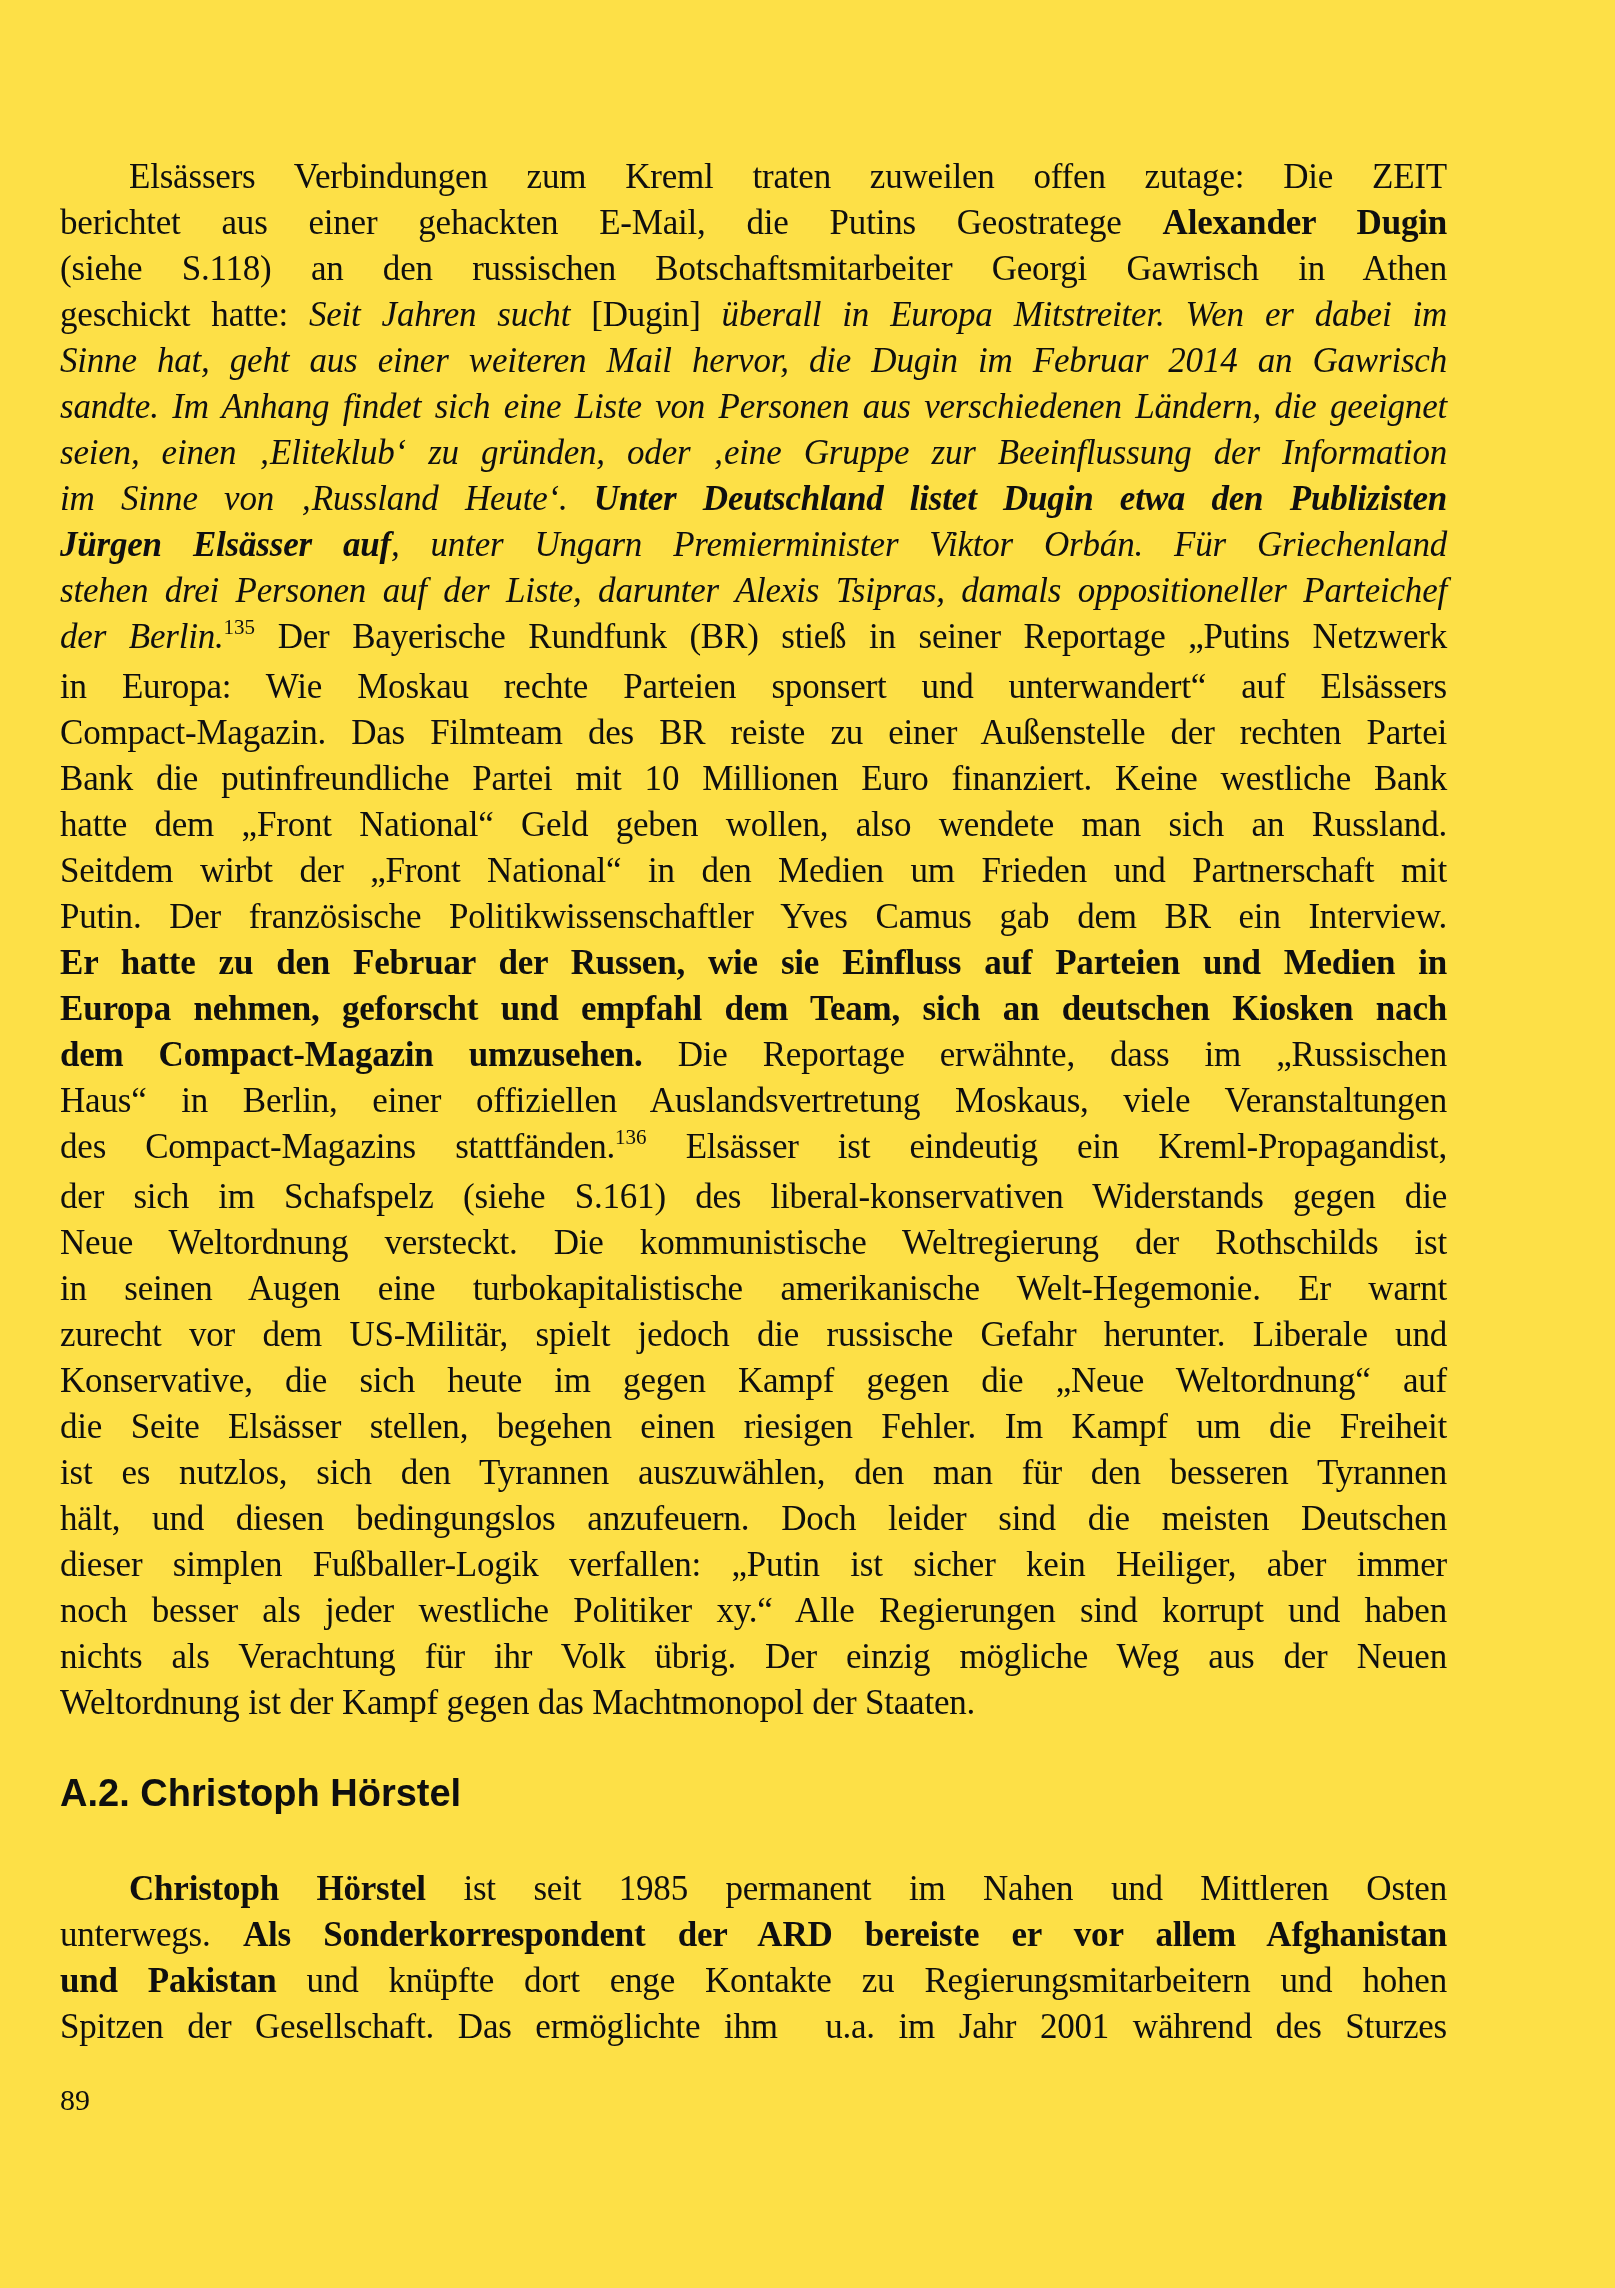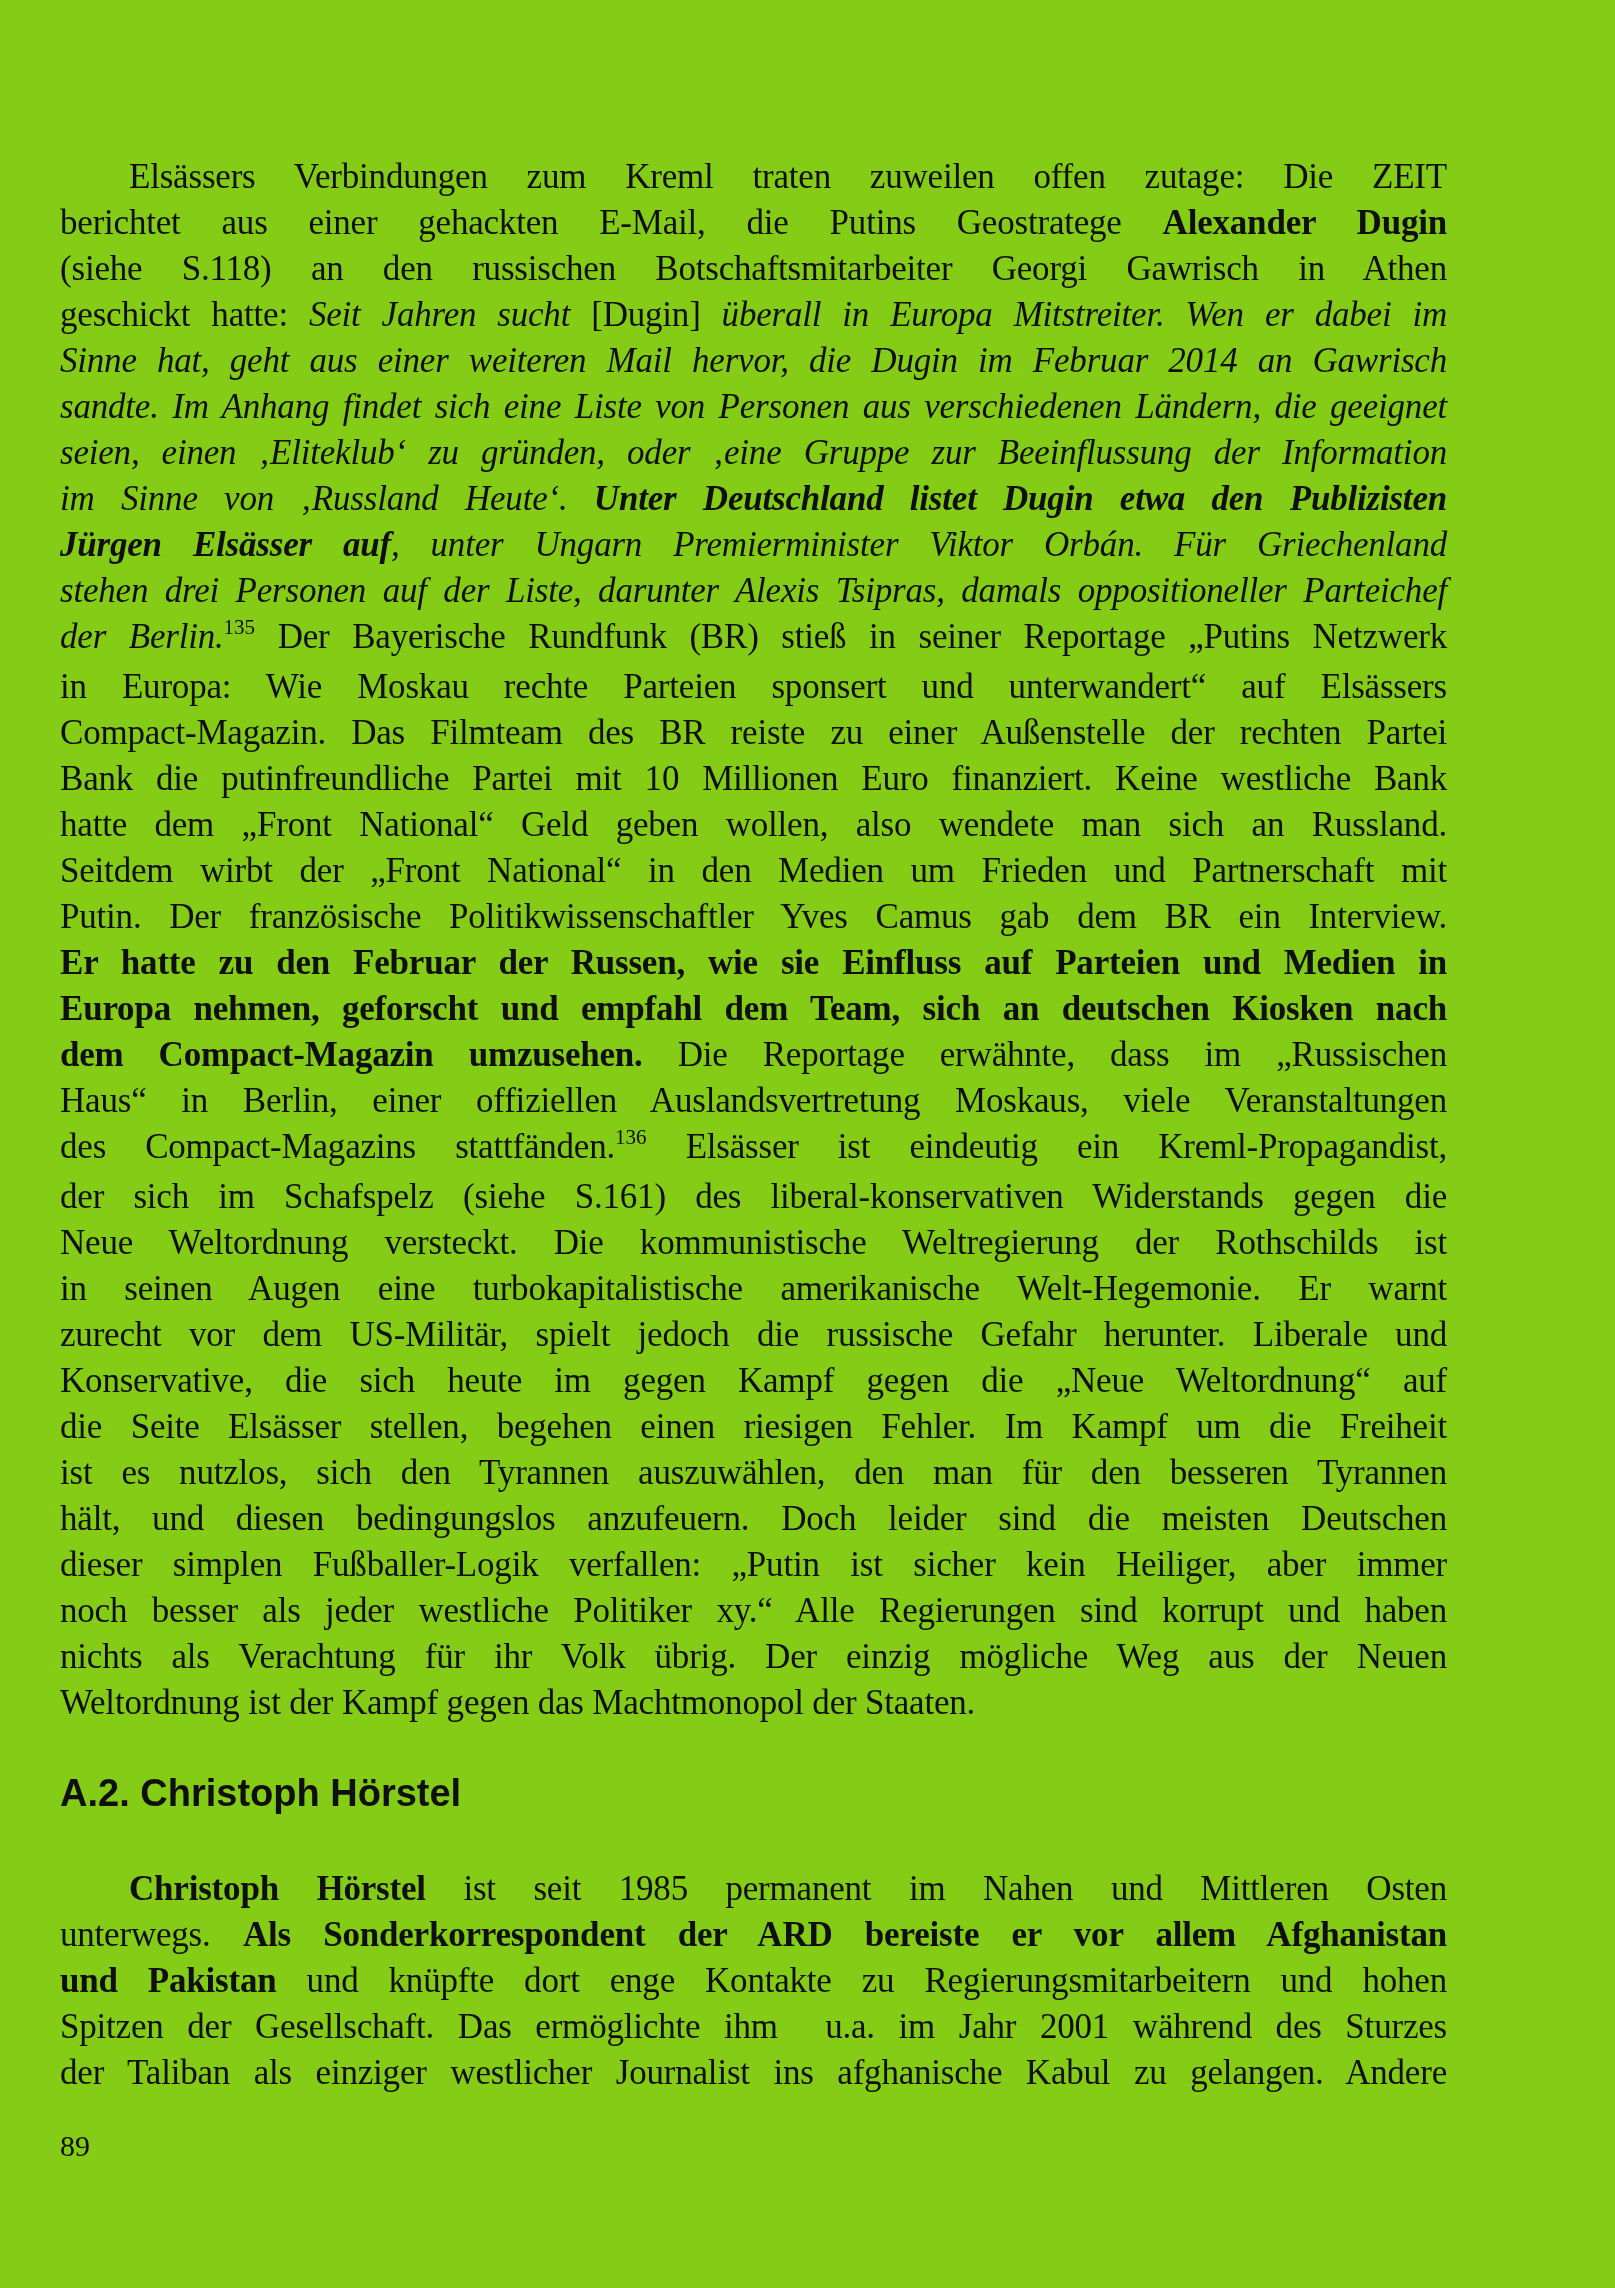--- a/index.html
+++ b/index.html
@@ -1,20 +1,20 @@
 <!DOCTYPE html>
 <html><head>
 <meta charset="utf-8">
 <style>
   html, body { margin: 0; padding: 0; background: #f4f4f2; }
   .page {
     position: relative;
     width: 1616px;
     height: 2288px;
-    background: #84cc16;
+    background: #fde047;
     color: #0f0f0f;
     overflow: hidden;
   }
   .content {
     position: absolute;
     left: 60px;
     top: 154px;
     width: 1387px;
   }
   .textblock { }
@@ -99,18 +99,17 @@
         <div class="line"><span class="s-r">noch besser als jeder westliche Politiker xy.“ Alle Regierungen sind korrupt und haben</span></div>
         <div class="line"><span class="s-r">nichts als Verachtung für ihr Volk übrig. Der einzig mögliche Weg aus der Neuen</span></div>
         <div class="line last"><span class="s-r">Weltordnung ist der Kampf gegen das Machtmonopol der Staaten.</span></div>
       </div>
     <div class="heading">A.2. Christoph Hörstel</div>
     <div class="textblock">
         <div class="line indent"><span class="s-b">Christoph Hörstel</span><span class="s-r"> ist seit 1985 permanent im Nahen und Mittleren Osten</span></div>
         <div class="line"><span class="s-r">unterwegs. </span><span class="s-b">Als Sonderkorrespondent der ARD bereiste er vor allem Afghanistan</span></div>
         <div class="line"><span class="s-b">und Pakistan</span><span class="s-r"> und knüpfte dort enge Kontakte zu Regierungsmitarbeitern und hohen</span></div>
         <div class="line"><span class="s-r">Spitzen der Gesellschaft. Das ermöglichte ihm &nbsp;u.a. im Jahr 2001 während des Sturzes</span></div>
-        <div class="line"><span class="s-r">der Taliban als einziger westlicher Journalist ins afghanische Kabul zu gelangen. Andere</span></div>
       </div>
     <div class="page-number">89</div>
   </div>
 </div>
 
 
 </body></html>

